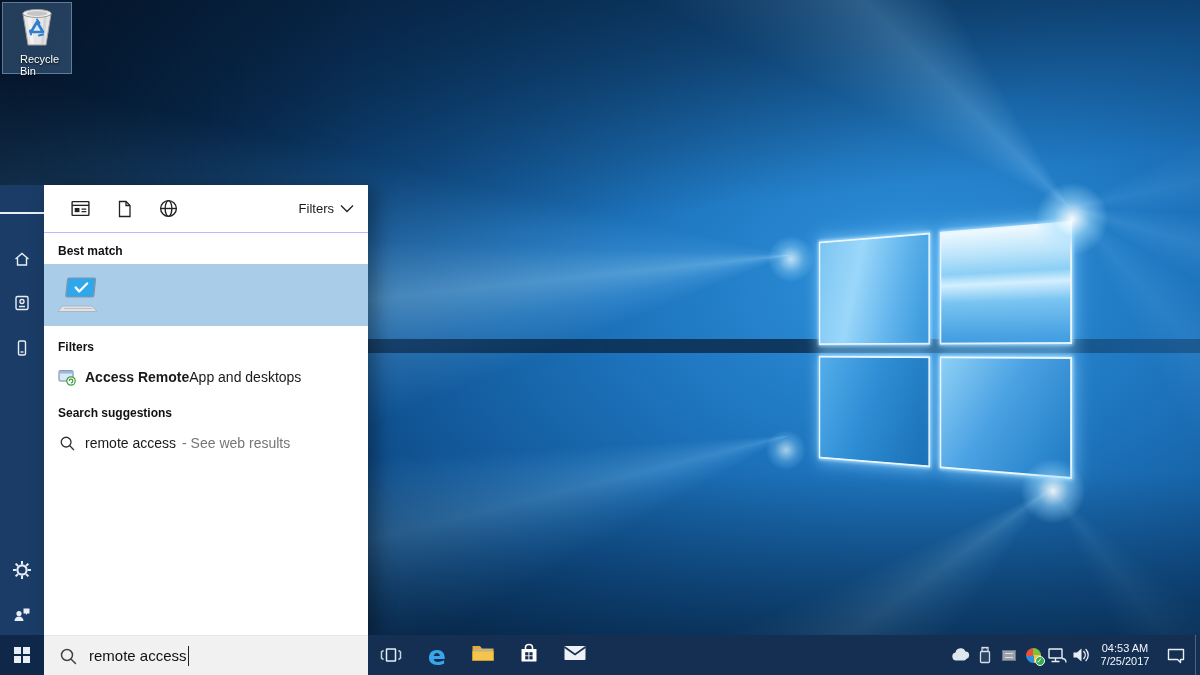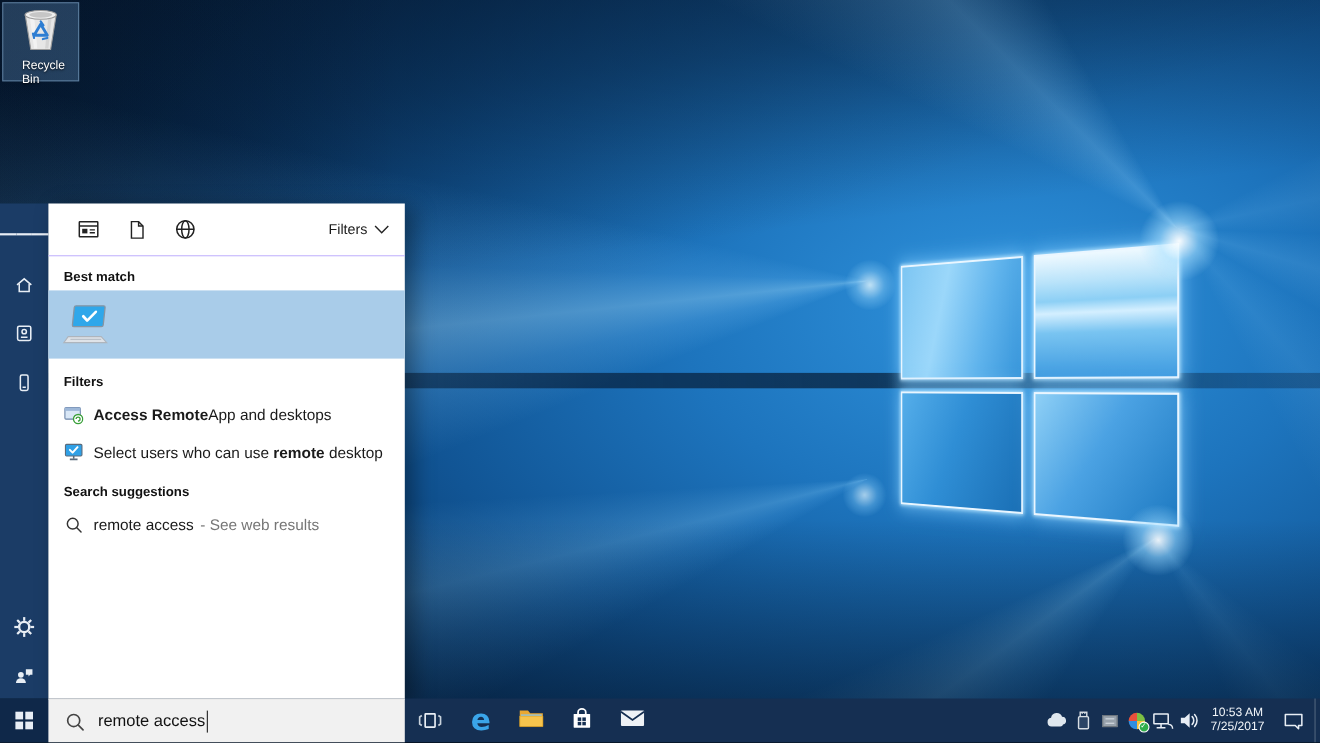--- a/index.html
+++ b/index.html
@@ -271,31 +271,20 @@
           <rect x="1" y="2.5" width="14" height="10.5" rx="1" fill="#d9e7f6" stroke="#6b84a8" stroke-width="1"></rect>
           <rect x="1" y="2.5" width="14" height="3" fill="#9db7d8"></rect>
           <circle cx="13" cy="13" r="4.2" fill="#fff" stroke="#3aa03a" stroke-width="1.2"></circle>
           <path d="M11.2 13 a1.8 1.8 0 1 1 1.8 1.8" fill="none" stroke="#3aa03a" stroke-width="1.2"></path>
           <path d="M13.4 15.4 L12.6 14.6 L13.8 14.2 Z" fill="#3aa03a"></path>
         </svg>
       </span>
       <span><span style="font-weight: 700;">Access Remote</span><span>App and desktops</span></span>
     </div>
 
-    <div class="set-item">
-      <span class="ic">
-        <svg width="18" height="18" viewBox="0 0 18 18">
-          <rect x="1.5" y="2" width="15" height="10.5" rx="1" fill="#2fa0e6" stroke="#5a6b7c" stroke-width="1"></rect>
-          <path d="M5.5 7 L8 9.5 L12.5 4.5" fill="none" stroke="#fff" stroke-width="1.8" stroke-linecap="round" stroke-linejoin="round"></path>
-          <path d="M9 12.5 V15" stroke="#5a6b7c" stroke-width="1.4"></path>
-          <path d="M5.5 15.7 H12.5" stroke="#5a6b7c" stroke-width="1.6"></path>
-        </svg>
-      </span>
-      <span><span>Select users who can use </span><span style="font-weight: 700;">remote</span><span> desktop</span></span>
-    </div>
 
     <div class="sec-header" style="padding-top:12px">Search suggestions</div>
 
     <div class="sug-item">
       <span class="ic">
         <svg width="16" height="16" viewBox="0 0 18 18" fill="none" stroke="#333" stroke-width="1.5">
           <circle cx="8" cy="8" r="5.5"></circle>
             <path d="M12.2 12.2 L16.5 16.5" stroke-linecap="round"></path>
         </svg>
       </span>
@@ -384,21 +373,21 @@
           <path d="M16 12.5 q4 0 4 4" stroke-width="1.3"></path>
         </svg>
       </div>
       <div class="tray-ic">
         <svg width="20" height="18" viewBox="0 0 20 18">
           <path d="M2.5 6.5 H6 L10.5 2.5 V15.5 L6 11.5 H2.5 Z" fill="#e8eef5"></path>
           <path d="M12.8 5.5 a5 5 0 0 1 0 7 M15 3.5 a8 8 0 0 1 0 11" fill="none" stroke="#e8eef5" stroke-width="1.4" stroke-linecap="round"></path>
         </svg>
       </div>
       <div class="clock">
-        <span>10:53 AM</span>
+        <span>04:53 AM</span>
         <span>7/25/2017</span>
       </div>
       <div class="tray-ic action-center">
         <svg width="20" height="19" viewBox="0 0 20 19" fill="none" stroke="#e8eef5" stroke-width="1.4" stroke-linejoin="round">
           <path d="M2.5 3.5 H17.5 V13.5 H14.5 V16.5 L11.5 13.5 H2.5 Z"></path>
         </svg>
       </div>
       <div class="show-desktop"></div>
     </div>
   </div>

